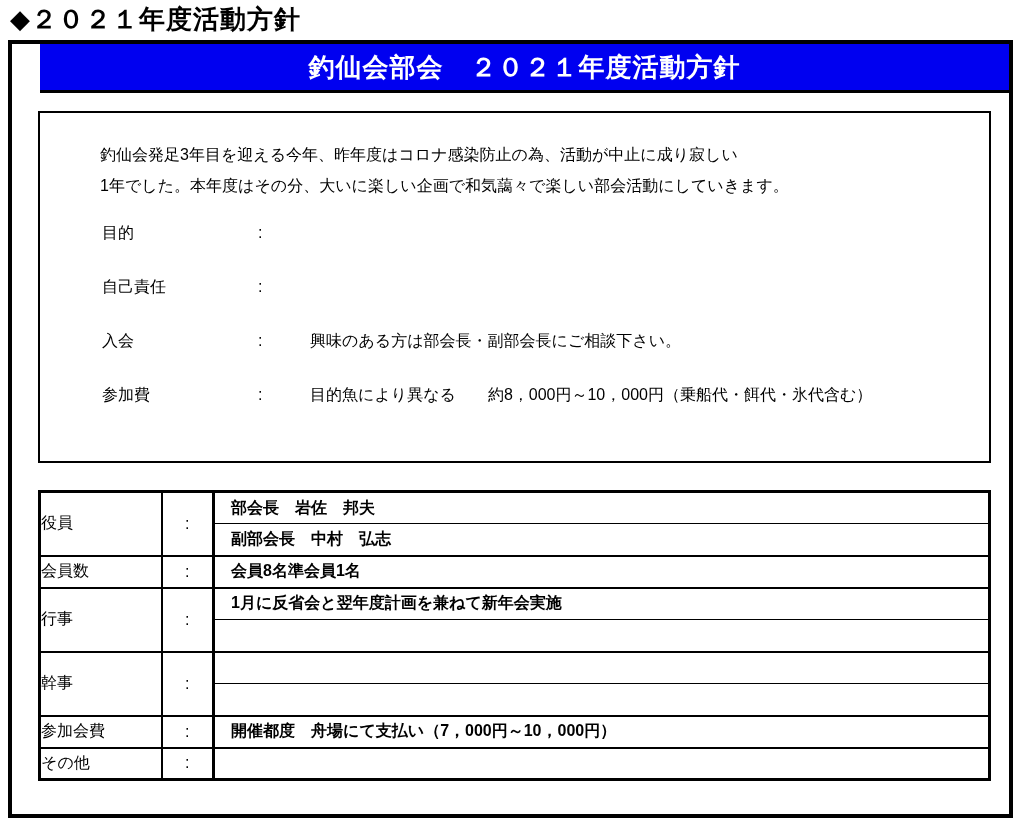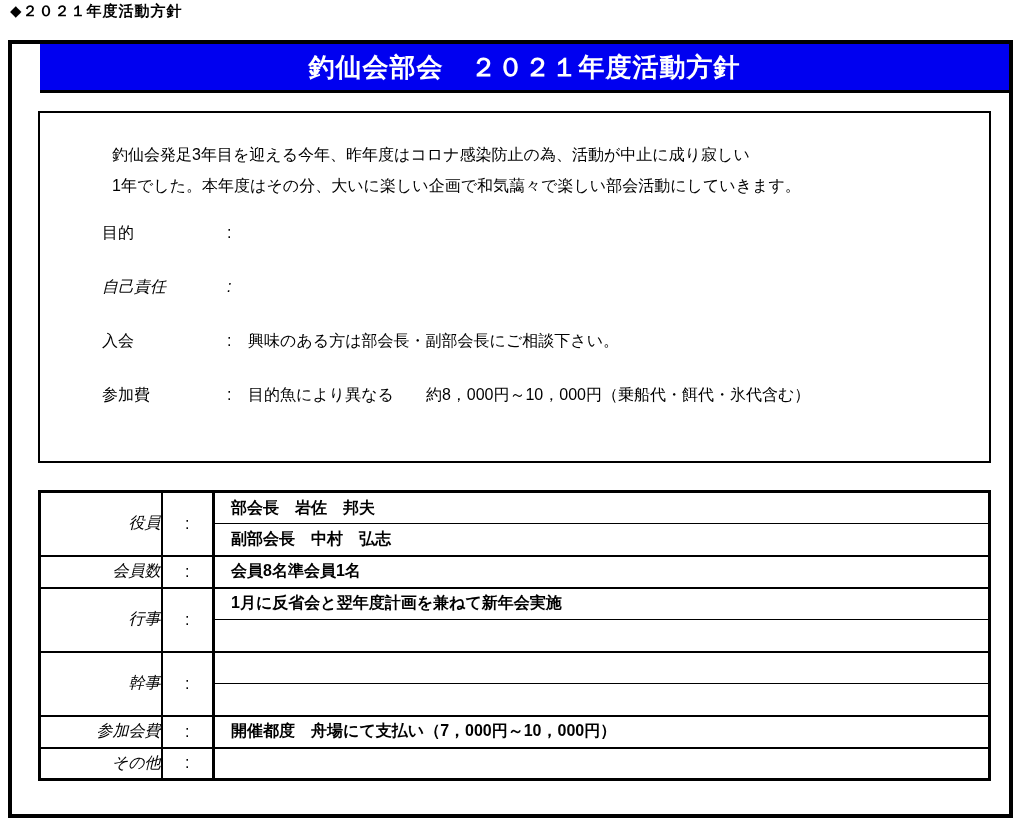--- a/index.html
+++ b/index.html
@@ -7,21 +7,21 @@
   body {
     position: relative;
     background: #ffffff;
     color: #000;
     font-family: "Liberation Sans", "DejaVu Sans", sans-serif;
     overflow: hidden;
   }
   .page-heading {
     position: absolute;
     left: 10px; top: 2px;
-    font-size: 15px;
+    font-size: 26px;
     font-weight: bold;
     letter-spacing: 1px;
     white-space: nowrap;
   }
   .outer-frame {
     position: absolute;
     left: 8px; top: 40px;
     width: 1005px; height: 778px;
     border: 4px solid #000;
     background: #fff;
@@ -43,35 +43,36 @@
   .overview-box {
     position: absolute;
     left: 26px; top: 67px;
     width: 953px; height: 352px;
     border: 2px solid #000;
     background: #fff;
     font-size: 16px;
   }
   .intro {
     position: absolute;
-    left: 72px; top: 26px;
+    left: 60px; top: 26px;
     line-height: 31px;
     white-space: nowrap;
   }
   .policy-row {
     position: absolute;
     left: 62px;
     display: flex;
     white-space: nowrap;
     line-height: 20px;
+    gap: 31px;
   }
   .p-label { width: 125px; flex: 0 0 auto; }
   .p-sep   { width: 21px;  flex: 0 0 auto; }
   .row-0 { top: 110px; }
-  .row-1 { top: 164px; font-style: italic; }
+  .row-1 { top: 164px; }
   .row-2 { top: 218px; }
   .row-3 { top: 272px; justify-content: flex-end; }
   .info-table {
     position: absolute;
     left: 26px; top: 446px;
     width: 953px;
     border-collapse: collapse;
     table-layout: fixed;
     font-size: 16px;
     background: #fff;
@@ -79,21 +80,21 @@
   .info-table { border: 3px solid #000; }
   .info-table td {
     border-top: 2px solid #000;
     border-left: 2px solid #000;
     height: 32px;
     vertical-align: middle;
     white-space: nowrap;
     overflow: hidden;
   }
   .info-table tr.sub td { border-top: 1px solid #000; }
-  .info-table td.label { text-align: right; font-style: italic; }
+  .info-table td.label { text-align: left; }
   .info-table td.sep   { text-align: center; }
   .info-table td.val   { border-left: 3px solid #000; padding-left: 16px; font-weight: bold; }
 </style>
 </head>
 <body>
 
 <div class="page-heading">◆２０２１年度活動方針</div>
 
 <div class="outer-frame">
 

